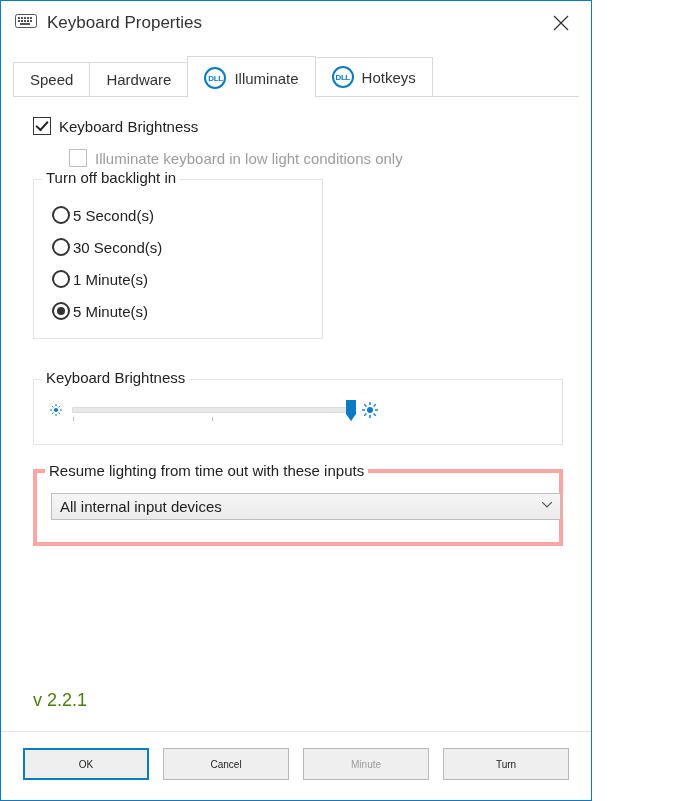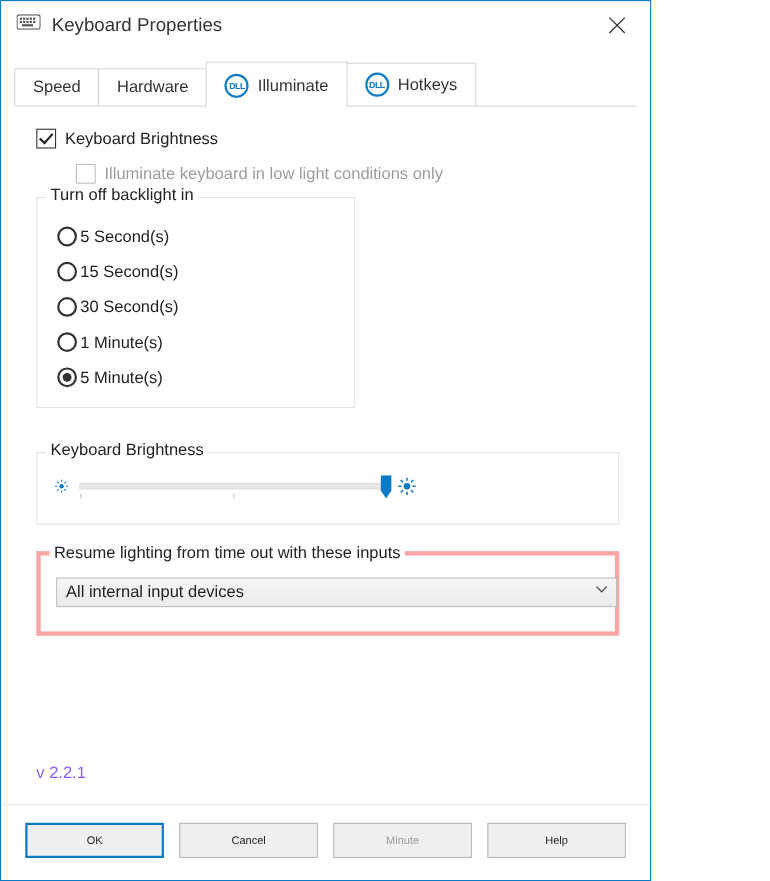--- a/index.html
+++ b/index.html
@@ -197,21 +197,21 @@
     border: 1px solid #bfbfbf;
     background: linear-gradient(#f6f6f6,#eaeaea);
     padding: 4px 8px;
     display: flex; align-items: flex-start; justify-content: space-between;
     cursor: pointer;
   }
   .dropdown .chev {
     font-size: 11px; color: #555;
   }
 
-  .version { font-size: 15px; color: #8b5cf6; margin-top: auto; margin-bottom: 10px; }
+  .version { font-size: 18px; color: #4d7c0f; margin-top: auto; margin-bottom: 10px; }
 
   
   .footer {
     border-top: 1px solid #e3e3e3;
     padding: 16px 22px 20px 22px;
     display: flex; justify-content: flex-end; gap: 14px;
   }
   .btn {
     width: 128px; height: 32px;
     border: 1px solid #b8b8b8;
@@ -287,24 +287,20 @@
       <span class="checkbox disabled"></span>
       <span class="disabled-text">Illuminate keyboard in low light conditions only</span>
     </div>
 
     <div class="groupbox">
       <span class="legend">Turn off backlight in</span>
 
       <div class="radio-row">
         <span class="radio"></span>
         <span>5 Second(s)</span>
-      </div>
-      <div class="radio-row">
-        <span class="radio"></span>
-        <span>15 Second(s)</span>
       </div>
       <div class="radio-row">
         <span class="radio"></span>
         <span>30 Second(s)</span>
       </div>
       <div class="radio-row">
         <span class="radio"></span>
         <span>1 Minute(s)</span>
       </div>
       <div class="radio-row">
@@ -378,17 +374,17 @@
     <div class="btn primary">
       <span>OK</span>
     </div>
     <div class="btn">
       <span>Cancel</span>
     </div>
     <div class="btn disabled">
       <span>Minute</span>
     </div>
     <div class="btn">
-      <span>Help</span>
+      <span>Turn</span>
     </div>
   </div>
 
 </div>
 
 </body></html>

